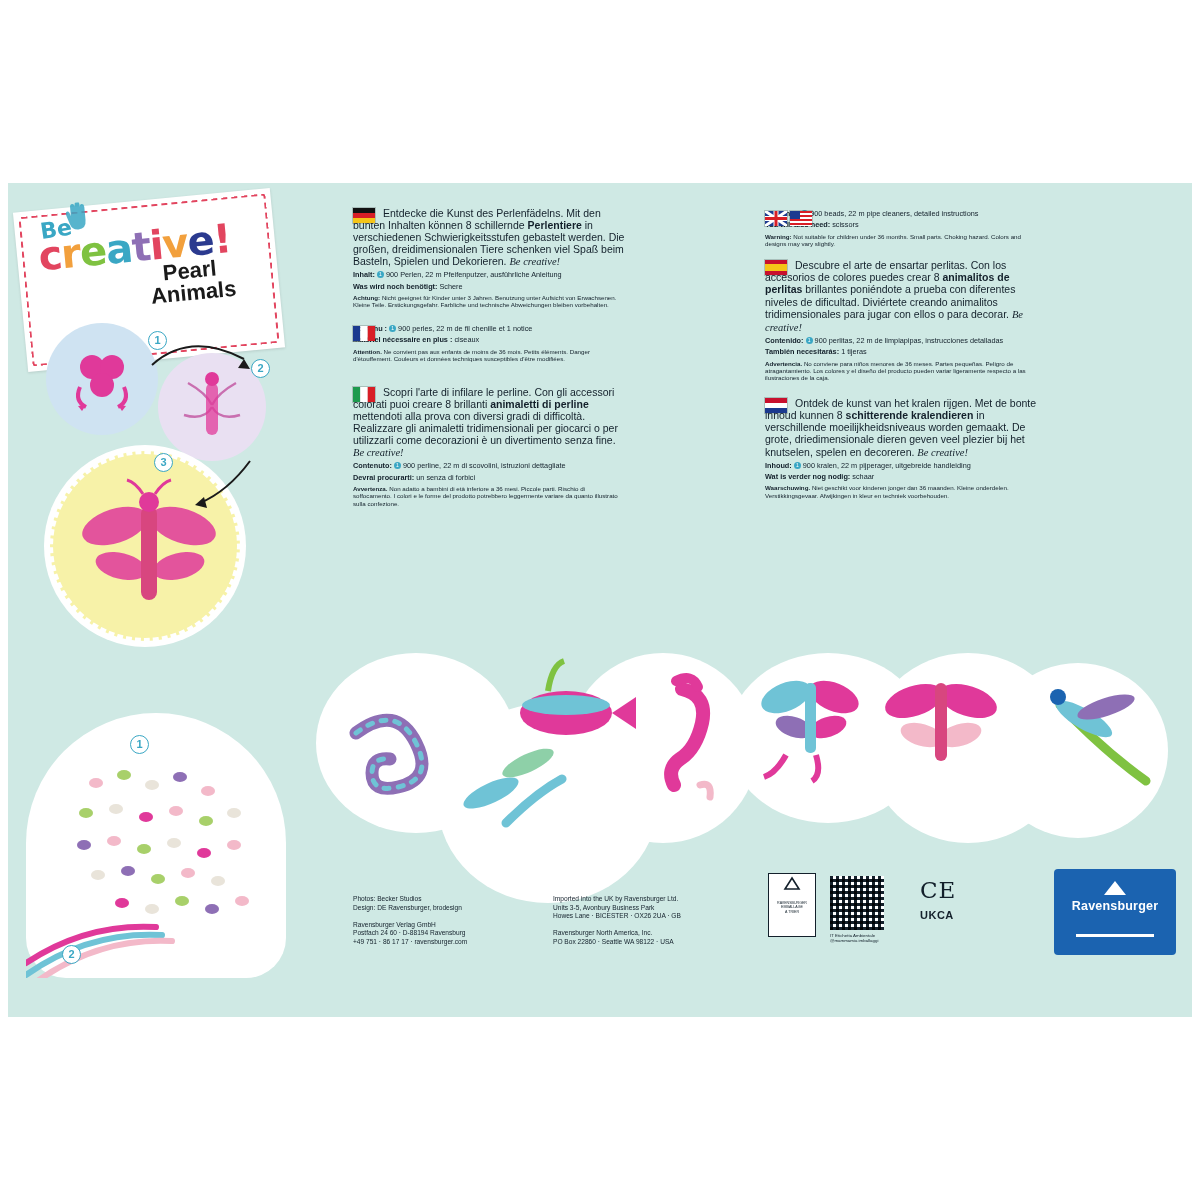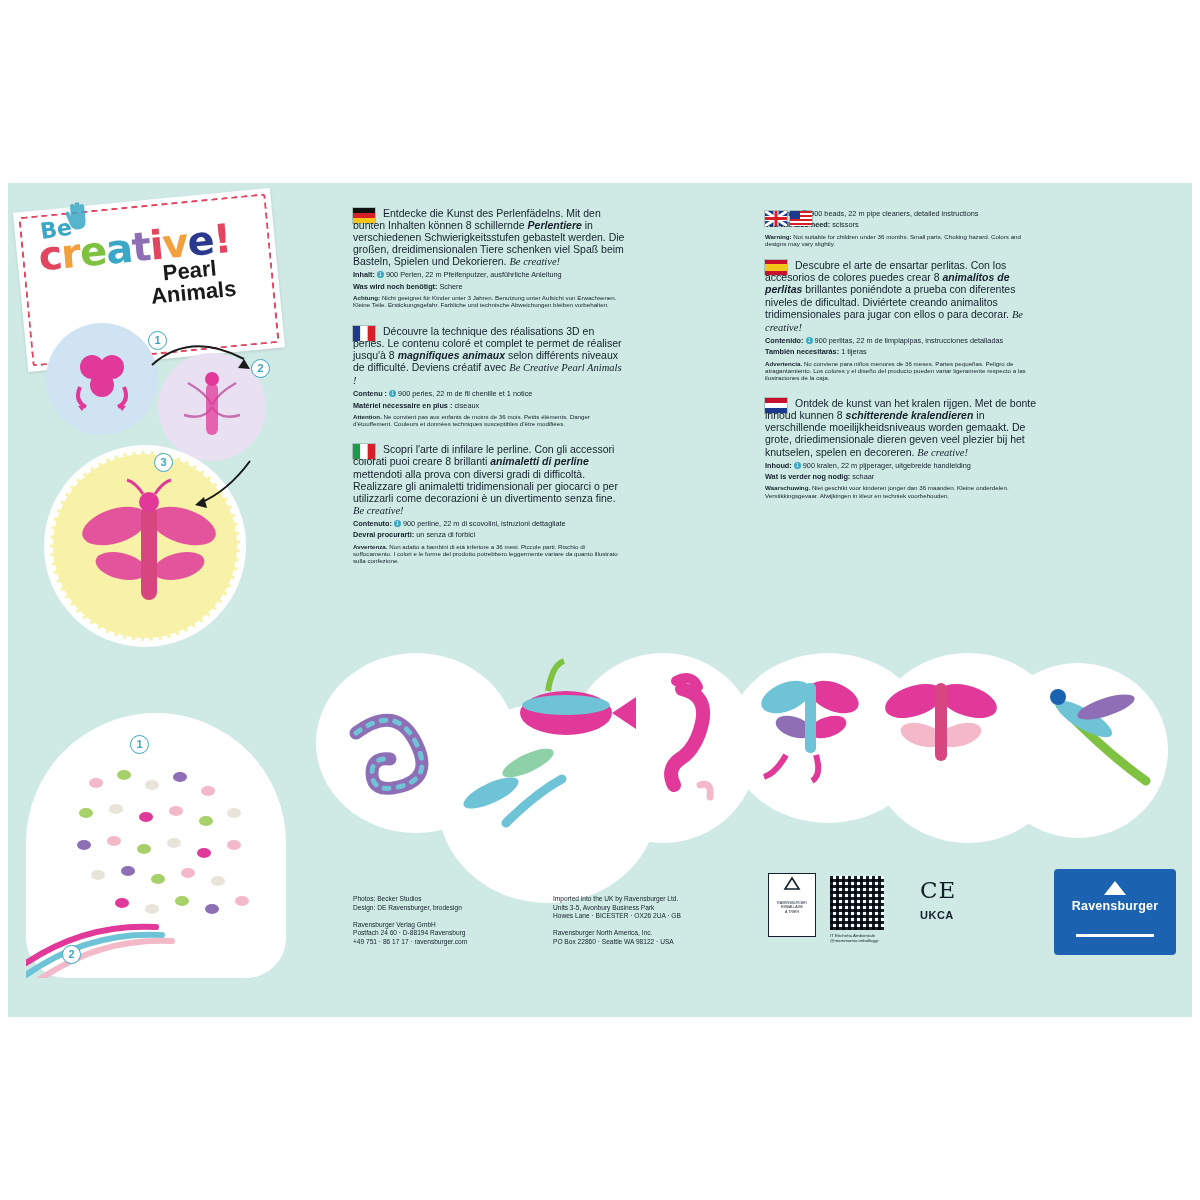--- a/index.html
+++ b/index.html
@@ -48,21 +48,21 @@
   
   .col{position:absolute;width:272px;}
   .colL{left:345px;}
   .colR{left:757px;}
   .blk{position:relative;margin-bottom:8px;}
   .flag{position:absolute;left:0;top:1px;width:22px;height:15px;box-shadow:0 0 0 1px rgba(0,0,0,.18);}
   .flag2{position:absolute;left:25px;top:1px;width:22px;height:15px;box-shadow:0 0 0 1px rgba(0,0,0,.18);}
   .body{font-size:10.5px;line-height:12.1px;color:#13202b;text-align:left;}
   .body.ind{text-indent:30px;}
   .body.ind2{text-indent:55px;}
-  .body b{font-weight:bold;font-style:italic;}
+  .body b{font-weight:bold;}
   .body i{font-style:italic;font-family:Liberation Serif, serif;}
   .small{font-size:7.3px;line-height:8.4px;color:#13202b;margin-top:3px;}
   .small b{font-weight:bold;}
   .tiny{font-size:6.2px;line-height:7.2px;color:#13202b;margin-top:3px;}
   .numdot{display:inline-block;width:7px;height:7px;border-radius:50%;background:#3aa7c4;color:#fff;
      font-size:5px;line-height:7px;text-align:center;vertical-align:1px;}
 
   
   .cloud{position:absolute;background:#fff;border-radius:50%;}
 
@@ -224,36 +224,35 @@
       </div>
 
       <div class="blk" style="margin-top:16px">
         <div class="flag">
           <svg width="22" height="15">
               <rect width="7.3" height="15" x="0" fill="#1b3a8f"></rect>
               <rect width="7.4" height="15" x="7.3" fill="#fff"></rect>
               <rect width="7.3" height="15" x="14.7" fill="#d81e26"></rect>
             </svg>
         </div>
-        <div class="body ind">Découvre la technique des réalisations 3D en perles. Le contenu coloré et complet te permet de réaliser jusqu'à 8 <b>magnifiques animaux</b> selon différents niveaux de difficulté. Deviens créatif avec <i>Be Creative Pearl Animals !</i></div>
         <div class="small">
           <b>Contenu :</b>
           <span class="numdot">1</span> <span>900 perles, 22 m de fil chenille et 1 notice</span>
         </div>
         <div class="small">
           <b>Matériel nécessaire en plus :</b>
           <span>ciseaux</span>
         </div>
         <div class="tiny">
           <b>Attention.</b>
           <span>Ne convient pas aux enfants de moins de 36 mois. Petits éléments. Danger d'étouffement. Couleurs et données techniques susceptibles d'être modifiées.</span>
         </div>
       </div>
 
-      <div class="blk" style="margin-top:16px">
+      <div class="blk" style="margin-top:24px">
         <div class="flag">
           <svg width="22" height="15">
               <rect width="7.3" height="15" x="0" fill="#1d9a4e"></rect>
               <rect width="7.4" height="15" x="7.3" fill="#fff"></rect>
               <rect width="7.3" height="15" x="14.7" fill="#d81e26"></rect>
             </svg>
         </div>
         <div class="body ind">Scopri l'arte di infilare le perline. Con gli accessori colorati puoi creare 8 brillanti <b>animaletti di perline</b> mettendoti alla prova con diversi gradi di difficoltà. Realizzare gli animaletti tridimensionali per giocarci o per utilizzarli come decorazioni è un divertimento senza fine. <i>Be creative!</i></div>
         <div class="small">
           <b>Contenuto:</b>

